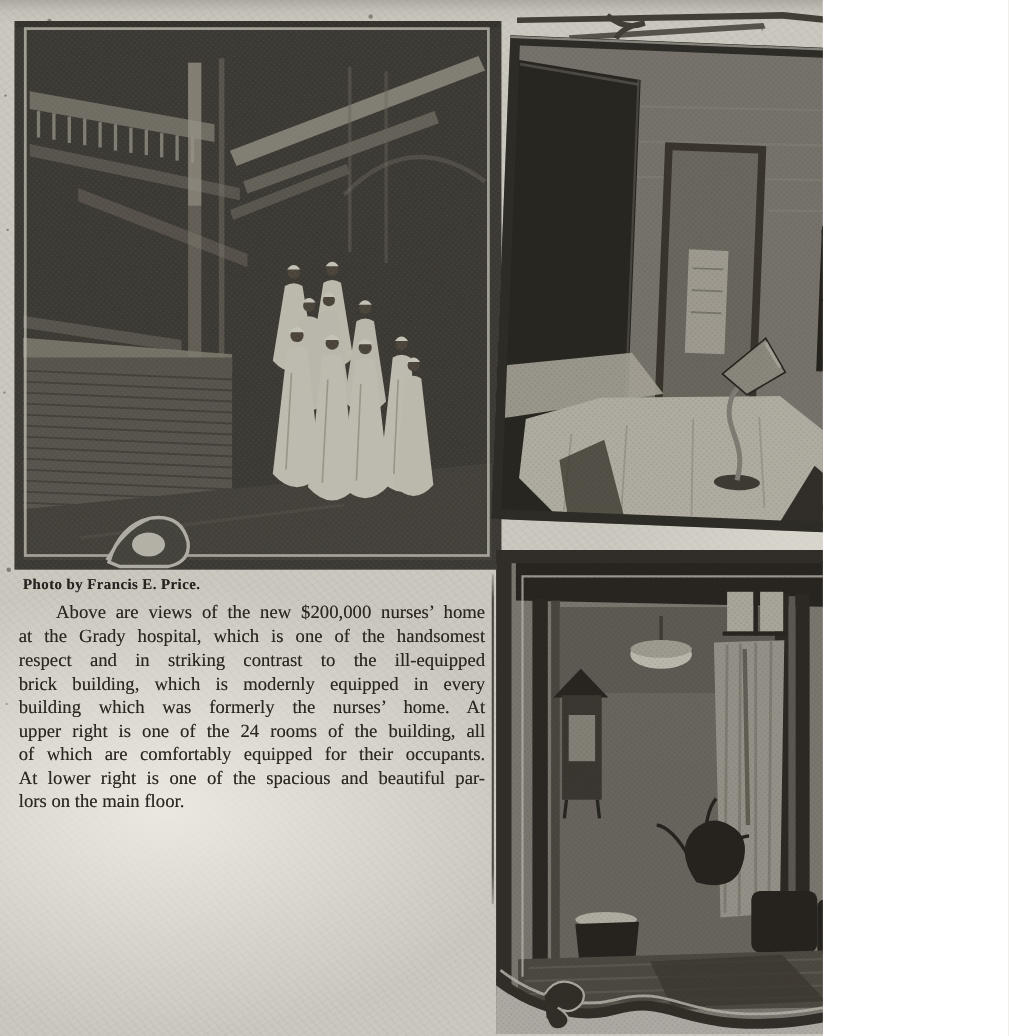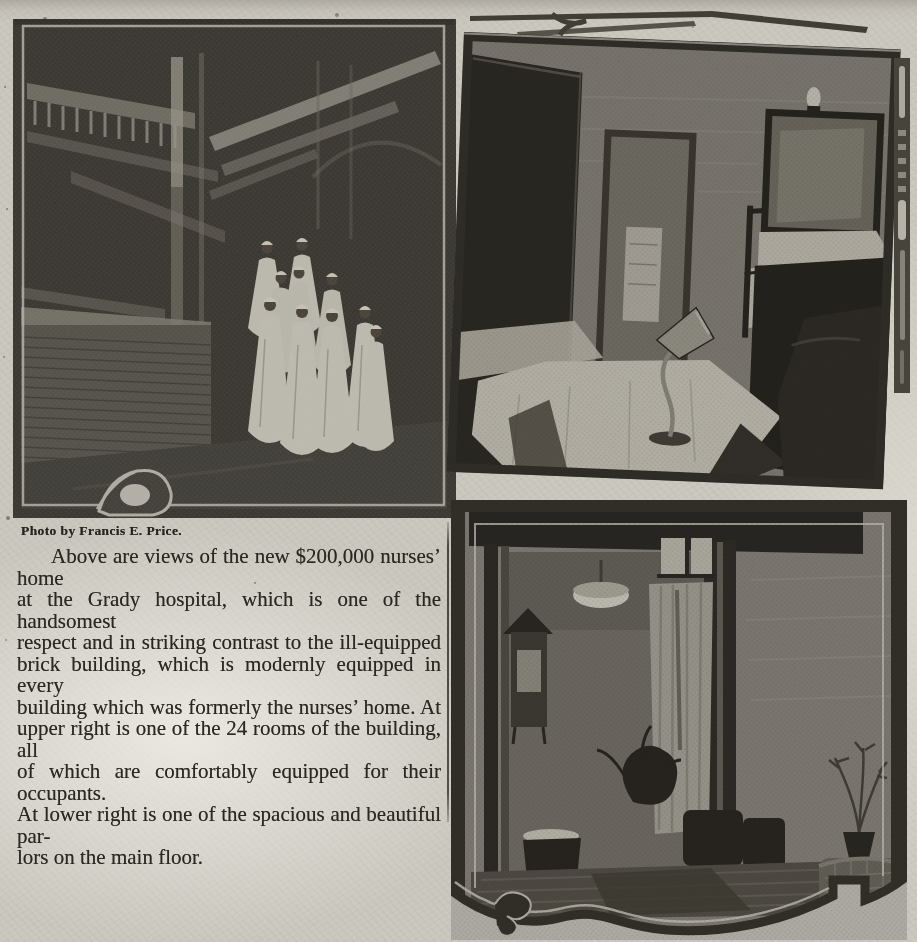--- a/index.html
+++ b/index.html
@@ -1,18 +1,18 @@
 <!DOCTYPE html>
 <html><head>
 <meta charset="utf-8">
 <style>
   html,body{margin:0;padding:0;}
   body{width:917px;height:942px;font-family:"Liberation Serif","DejaVu Serif",serif;}
   .page{
-    position:relative;width:917px;height:942px;overflow:hidden;
+    position:relative;width:748px;height:942px;overflow:hidden;
     background-color:#cbc8c0;
     background-image:
       radial-gradient(ellipse 520px 320px at 20% 78%, rgba(240,238,231,0.85) 0%, rgba(240,238,231,0) 65%),
       radial-gradient(ellipse 300px 500px at 101% 60%, rgba(228,225,217,0.7) 0%, rgba(228,225,217,0) 70%),
       linear-gradient(to bottom, rgba(140,135,125,0.45) 0px, rgba(140,135,125,0.12) 10px, rgba(140,135,125,0) 22px),
       repeating-linear-gradient(47deg, rgba(110,104,94,0.045) 0 2px, rgba(0,0,0,0) 2px 6px),
       repeating-linear-gradient(-31deg, rgba(90,85,76,0.04) 0 1px, rgba(0,0,0,0) 1px 5px);
   }
   .speckles{position:absolute;left:4px;top:86px;width:2px;height:2px;border-radius:50%;
     background:rgba(58,53,45,0.55);
@@ -29,21 +29,21 @@
   .border-strip{position:absolute;left:894px;top:58px;width:16px;height:335px;}
   .credit{
     position:absolute;left:21px;top:523px;width:300px;
     font-weight:700;font-size:13.5px;letter-spacing:0.4px;color:#262420;
     text-shadow:0 0 0.5px rgba(38,34,28,0.6);
   }
   .column-rule{position:absolute;left:447px;top:522px;width:2px;height:300px;
     background:linear-gradient(to bottom, rgba(52,48,42,.2), rgba(52,48,42,.85) 8%, rgba(52,48,42,.8) 90%, rgba(52,48,42,.25));}
   .article{
     position:absolute;left:17px;top:546px;width:424px;
-    font-size:21px;line-height:21.5px;color:#2b2721;
+    font-size:17px;line-height:21.5px;color:#2b2721;
     text-shadow:0 0 0.5px rgba(43,39,33,0.55);
   }
   .article-line{text-align:justify;text-align-last:justify;white-space:normal;}
   .article-line.first{text-indent:34px;}
   .article-line.last{text-align-last:left;}
 </style>
 </head>
 <body>
 
 <div class="page">

